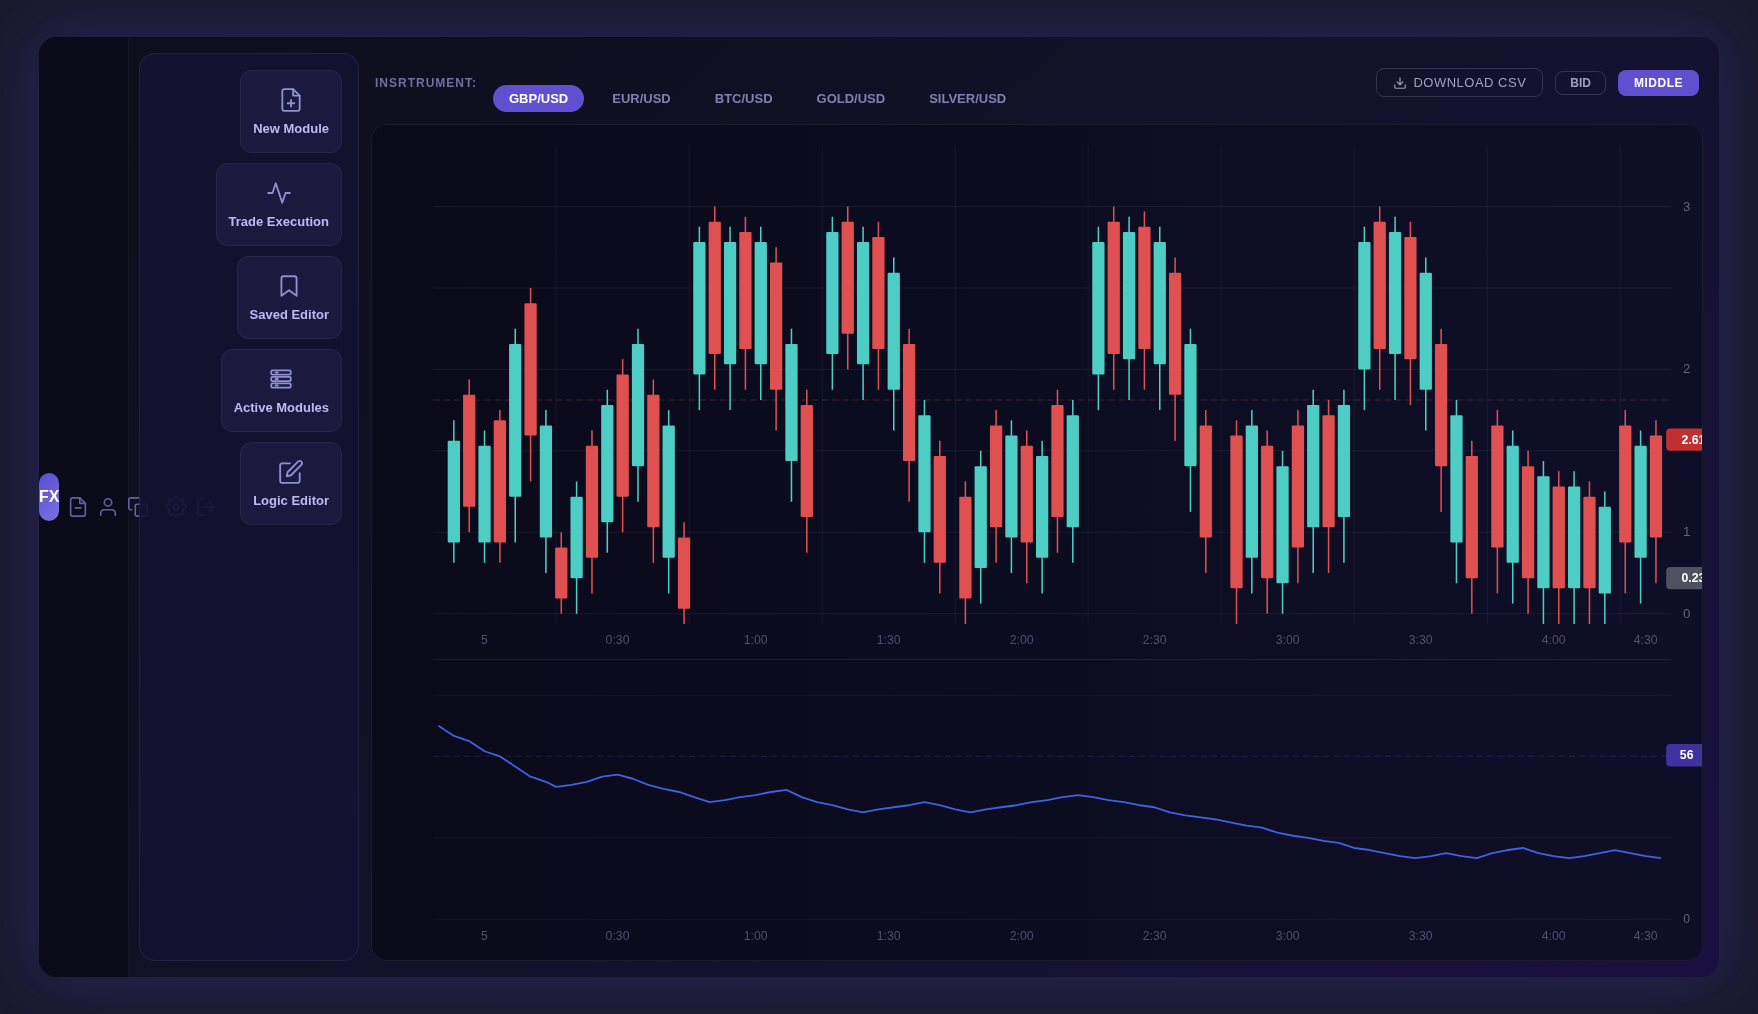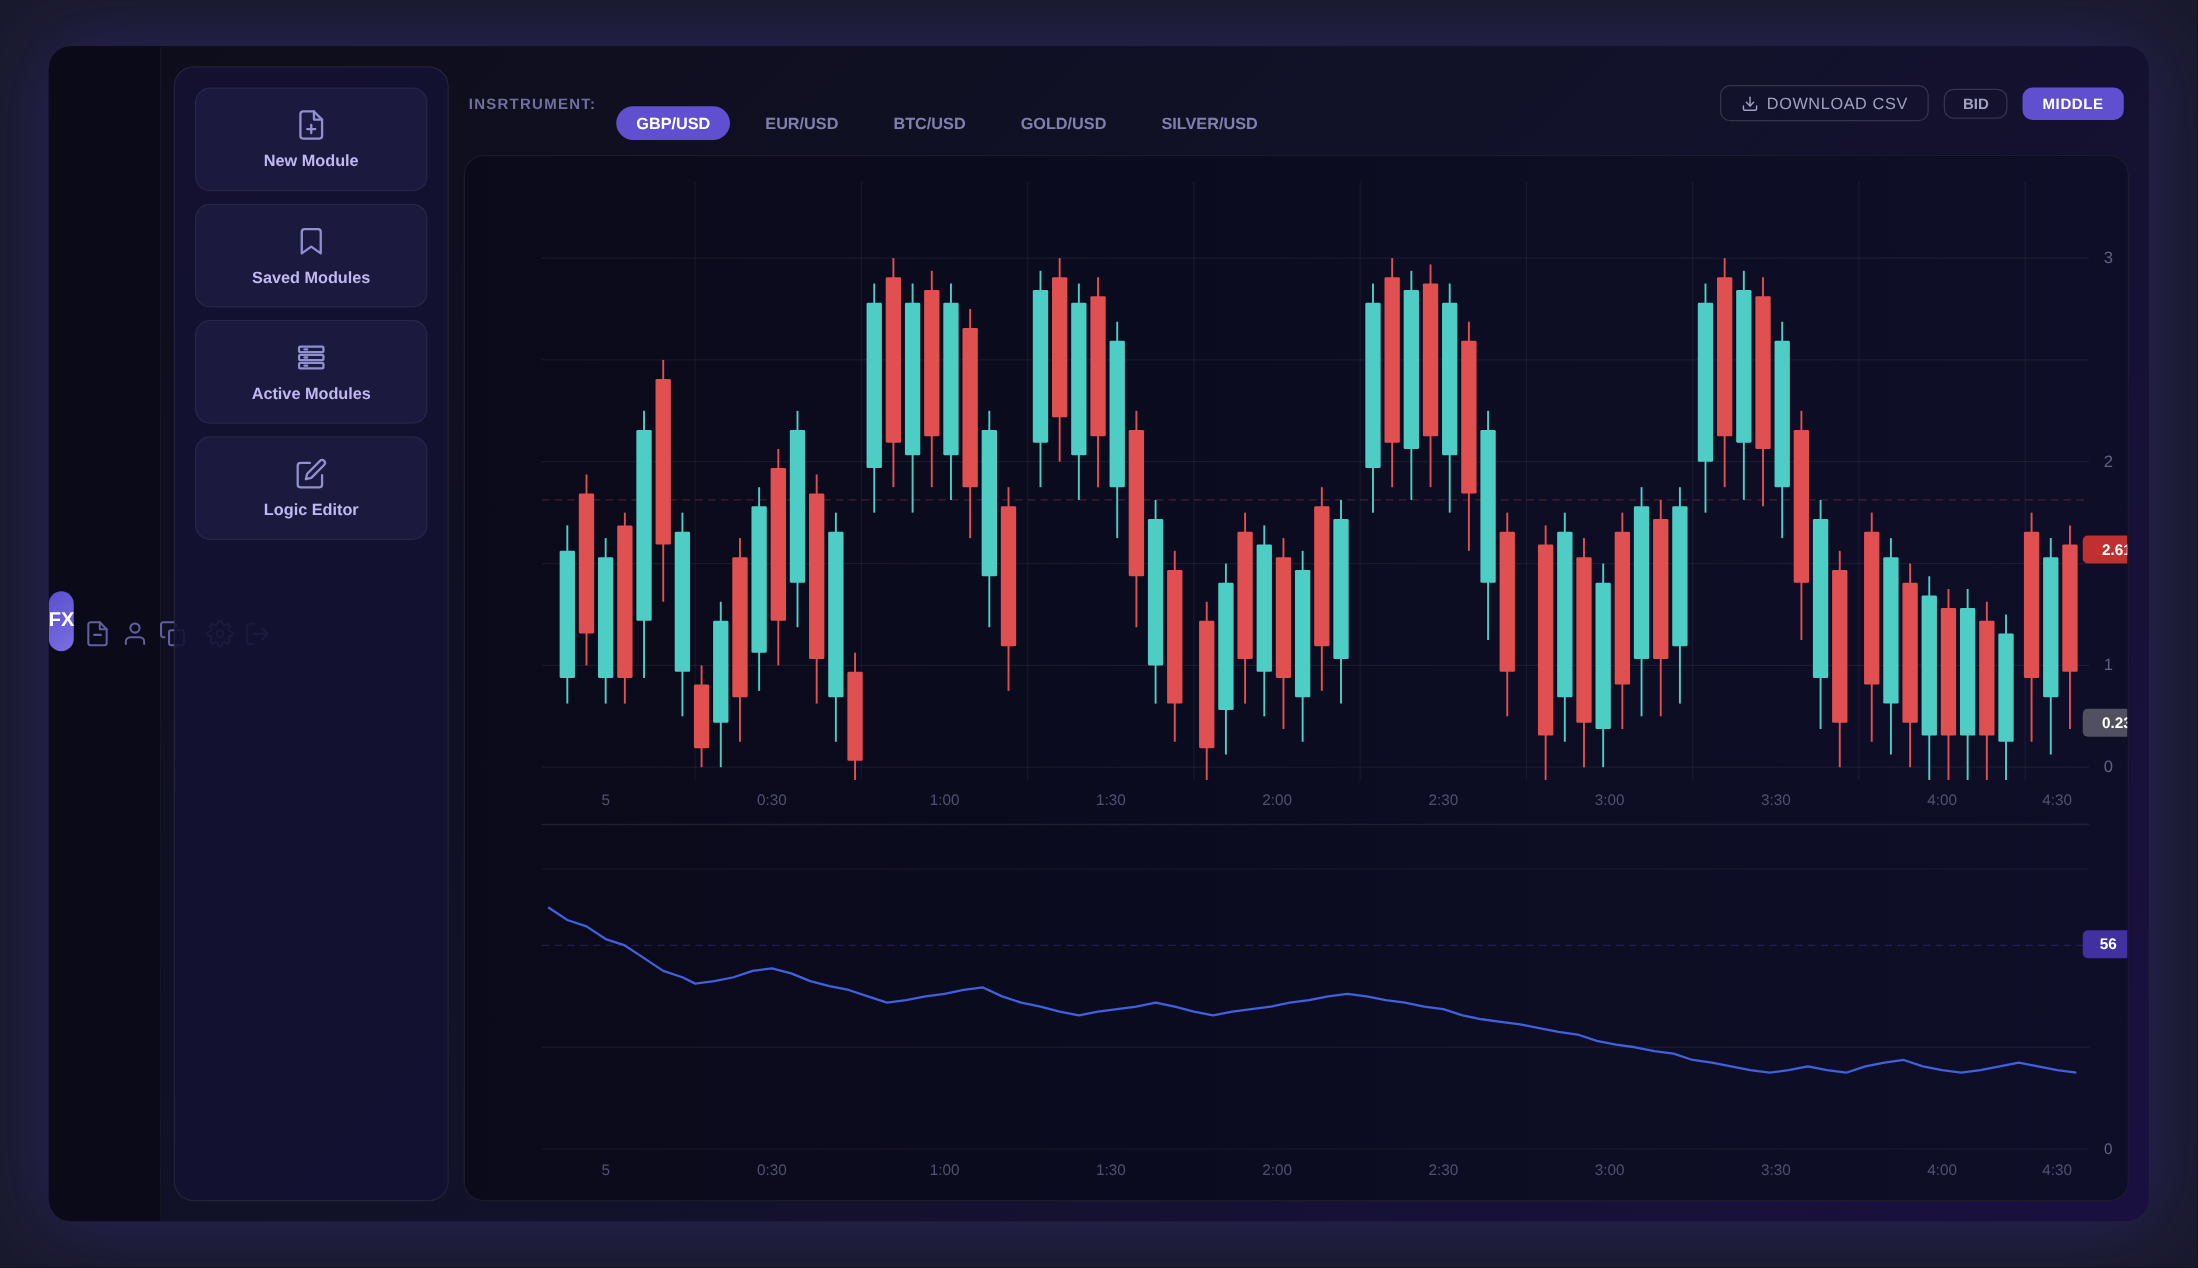--- a/index.html
+++ b/index.html
@@ -63,20 +63,21 @@
     .modules-sidebar {
       width: 220px;
       background: rgba(20,18,50,0.9);
       border-radius: 16px;
       margin: 16px 0 16px 10px;
       padding: 16px;
       display: flex;
       flex-direction: column;
       gap: 10px;
       border: 1px solid rgba(255,255,255,0.07);
+      align-items: flex-end;
     }
     .module-card {
       background: rgba(30,28,65,0.8);
       border-radius: 12px;
       padding: 16px 12px;
       display: flex;
       flex-direction: column;
       align-items: center;
       gap: 8px;
       cursor: pointer;
@@ -241,28 +242,36 @@
           <path d="M14 2H6a2 2 0 0 0-2 2v16a2 2 0 0 0 2 2h12a2 2 0 0 0 2-2V8z"></path>
           <polyline points="14 2 14 8 20 8"></polyline>
           <line x1="12" y1="12" x2="12" y2="18"></line>
           <line x1="9" y1="15" x2="15" y2="15"></line>
         </svg>
       </div>
       <span class="card-label">New Module</span>
     </div>
 
 
+    <div class="module-card">
+      <div class="icon-wrap">
+        <svg viewBox="0 0 24 24" fill="none" stroke="currentColor" stroke-width="1.7" stroke-linecap="round" stroke-linejoin="round">
+          <polyline points="22 12 18 12 15 21 9 3 6 12 2 12"></polyline>
+        </svg>
+      </div>
+      <span class="card-label">Trade Execution</span>
+    </div>
 
     <div class="module-card">
       <div class="icon-wrap">
         <svg viewBox="0 0 24 24" fill="none" stroke="currentColor" stroke-width="1.7" stroke-linecap="round" stroke-linejoin="round">
           <path d="M19 21l-7-5-7 5V5a2 2 0 0 1 2-2h10a2 2 0 0 1 2 2z"></path>
         </svg>
       </div>
-      <span class="card-label">Saved Modules</span>
+      <span class="card-label">Saved Editor</span>
     </div>
 
     <div class="module-card">
       <div class="icon-wrap">
         <svg viewBox="0 0 24 24" fill="none" stroke="currentColor" stroke-width="1.7" stroke-linecap="round" stroke-linejoin="round">
           <rect x="3" y="4" width="18" height="4" rx="1"></rect>
           <rect x="3" y="10" width="18" height="4" rx="1"></rect>
           <rect x="3" y="16" width="18" height="4" rx="1"></rect>
           <line x1="7" y1="6" x2="9" y2="6"></line>
           <line x1="7" y1="12" x2="9" y2="12"></line>

